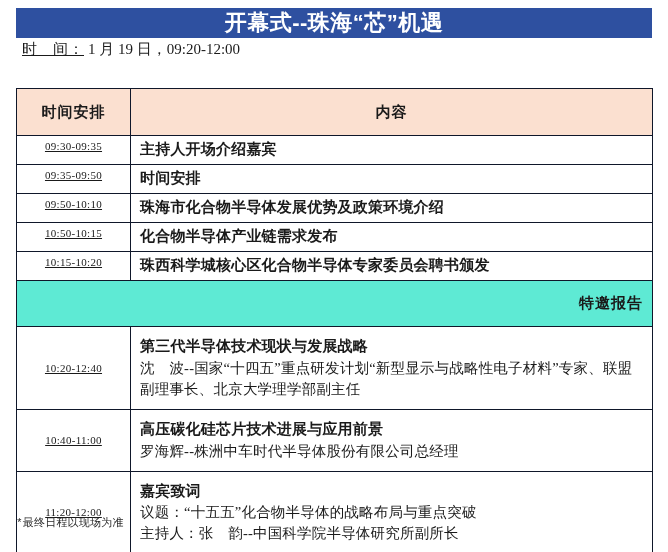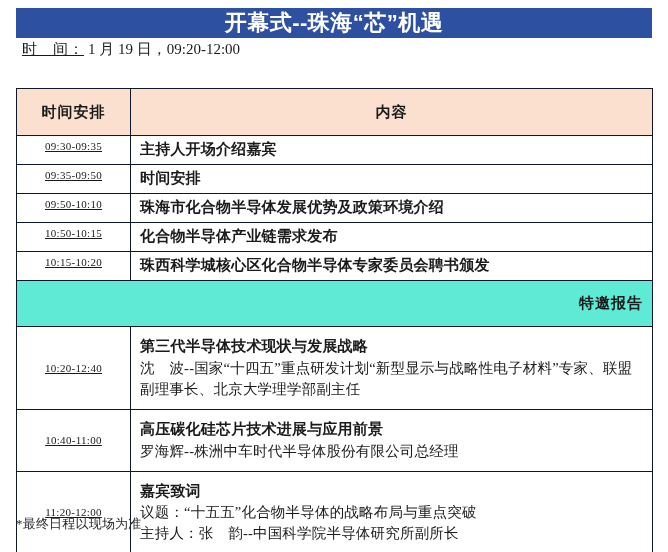--- a/index.html
+++ b/index.html
@@ -134,23 +134,24 @@
     display: block;
     font-size: 14.5px;
     letter-spacing: 0.2px;
   }
 
   
   .footnote {
     position: absolute;
     left: 16px;
     top: 515px;
-    font-size: 13px;
+    font-size: 11px;
     color: #2b2b2b;
     letter-spacing: 0.2px;
+    font-family: Liberation Mono, monospace;
   }
 </style>
 </head>
 <body>
 
 <div class="page">
 
   <div class="title-bar">开幕式--珠海“芯”机遇</div>
 
   <div class="meta">

